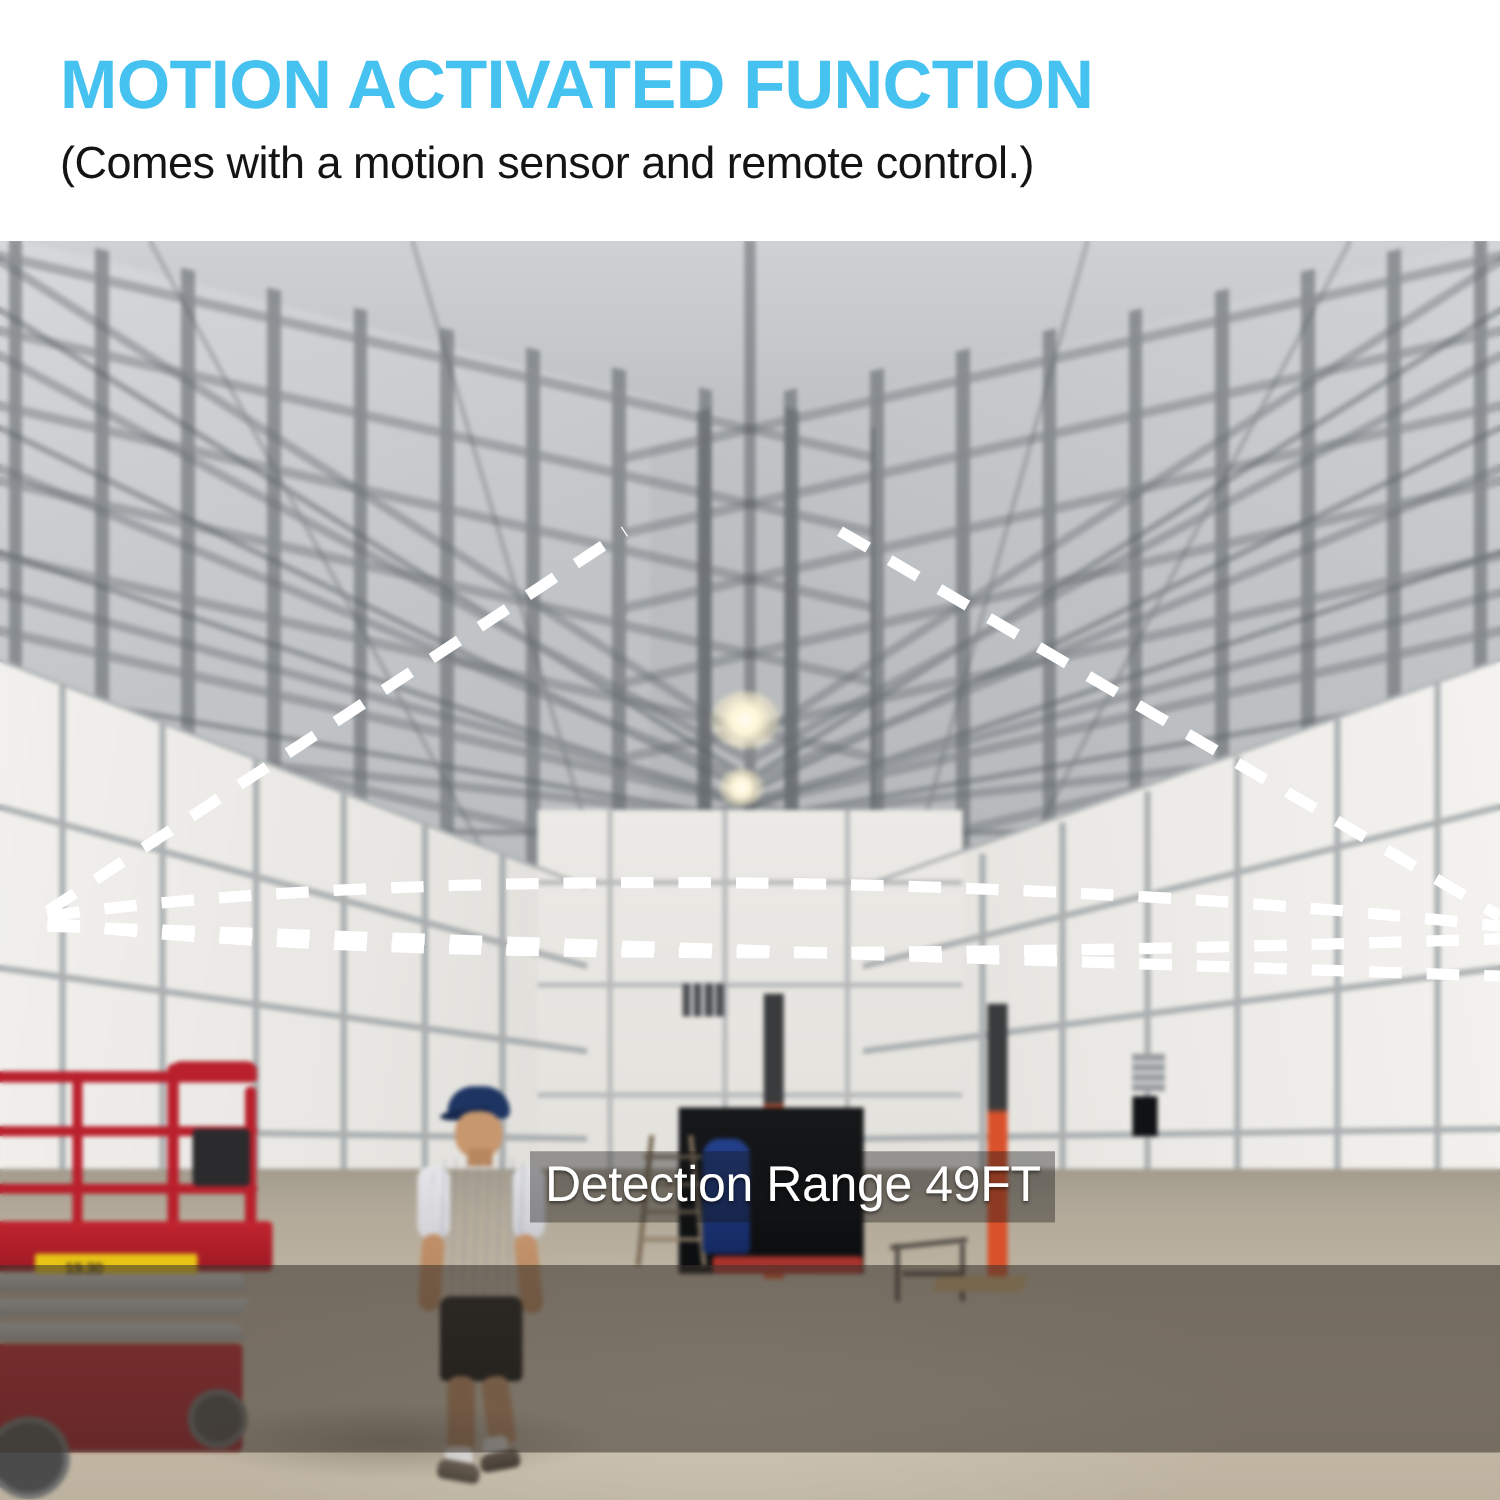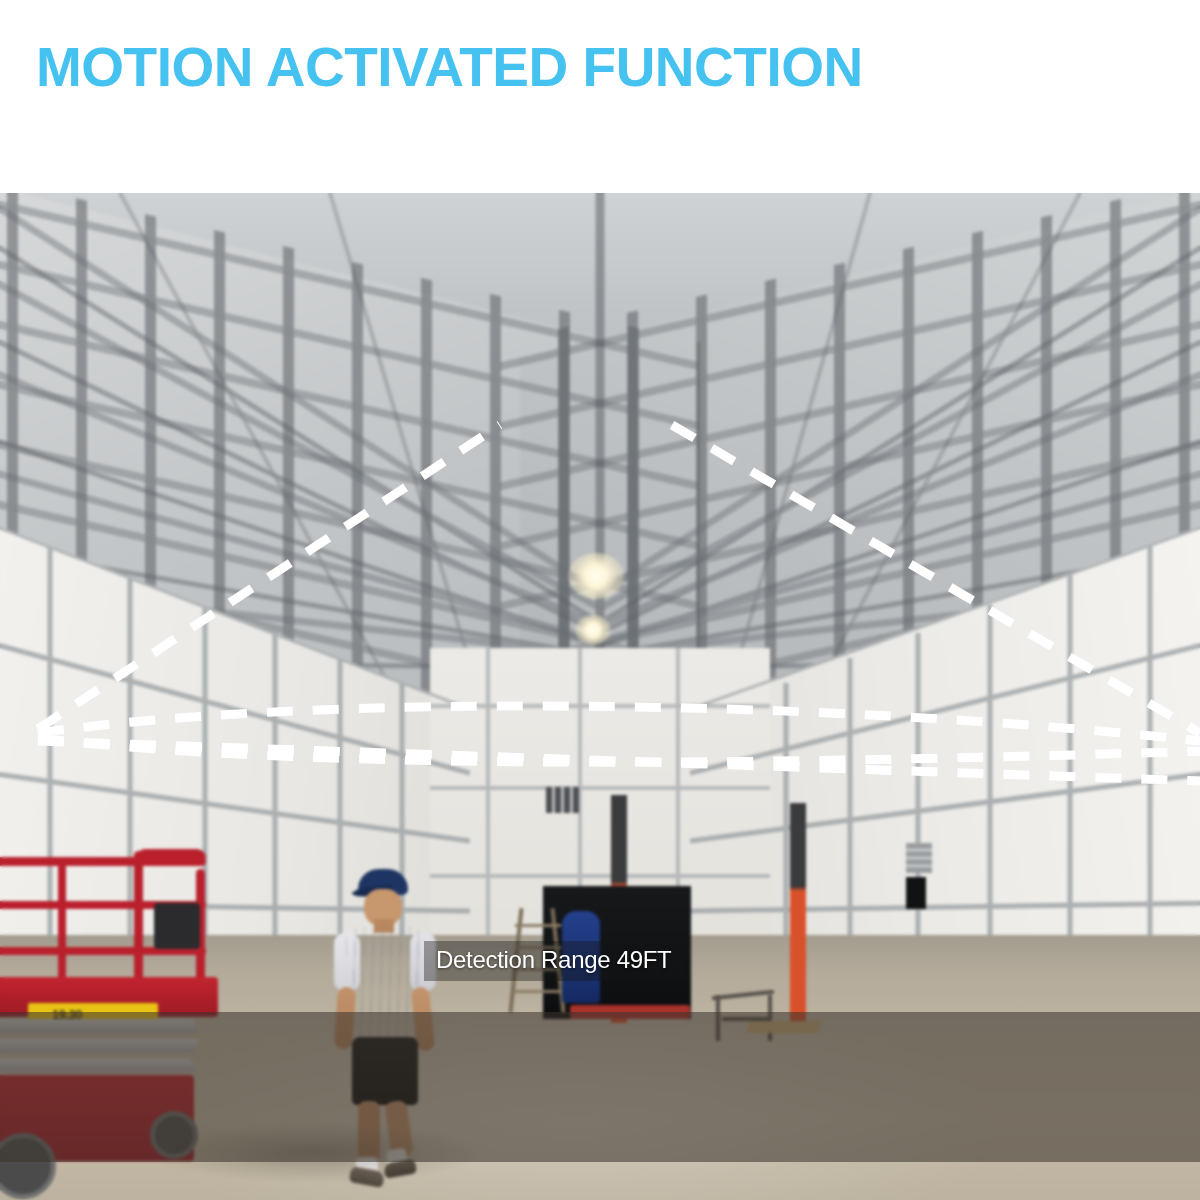--- a/index.html
+++ b/index.html
@@ -3,21 +3,21 @@
 <meta charset="utf-8">
 <style>
   * { margin:0; padding:0; box-sizing:border-box; }
   html,body { width:1200px; height:1200px; background:#ffffff;
     font-family:"Liberation Sans", sans-serif; overflow:hidden; }
 
   #page { position:relative; width:1200px; height:1200px; background:#fff; }
 
   
   #header { position:absolute; left:0; top:0; width:1200px; height:244px;
-            background:#ffffff; padding:40px 0 0 36px; }
+            background:#ffffff; padding:40px 0 0 48px; }
   #title { font-size:55px; font-weight:bold; letter-spacing:-0.5px;
            line-height:1.0; color:#45C2F0; white-space:nowrap; }
   #subtitle { margin-top:14px; font-size:36px; color:#141414;
               letter-spacing:-0.4px; white-space:nowrap; }
 
   
   #photo { position:absolute; left:0; top:193px; width:1200px; height:1007px;
            overflow:hidden; background:#b6b3aa; }
 
   
@@ -143,39 +143,40 @@
   .shoe-r { position:absolute; left:54px; top:292px; width:32px; height:15px;
     background:linear-gradient(180deg,#5e5449,#423a33); border-radius:9px 6px 5px 5px; transform:rotate(-10deg); }
 
   
   .bgblur { position:absolute; inset:0; backdrop-filter:blur(1.6px); pointer-events:none; }
 
   
   #detection { position:absolute; left:0; top:0; width:1200px; height:1007px; }
 
   
-  #range-label { position:absolute; left:424px; top:748px;
+  #range-label { position:absolute; left:424px; top:728px;
     padding:5px 12px 7px 12px; background:rgba(20,20,22,.38);
-    color:#ffffff; font-size:24px; letter-spacing:-.3px; white-space:nowrap;
+    color:#ffffff; font-size:40px; letter-spacing:-.3px; white-space:nowrap;
     text-shadow:0 1px 3px rgba(0,0,0,.55); }
 
   
   #caption { position:absolute; left:0; top:819px; width:1200px; height:150px;
     background:rgba(58,52,44,.56); display:flex; flex-direction:column;
     align-items:center; justify-content:center; }
   .cap-line { color:#ffffff; font-size:41px; font-weight:bold; letter-spacing:-0.8px;
     line-height:1.22; text-shadow:2px 2px 2px rgba(30,25,18,.75); white-space:nowrap; }
 </style>
 </head>
 <body>
 
 <div id="page">
 
   <div id="header">
     <div id="title">MOTION ACTIVATED FUNCTION</div>
+    <div id="subtitle">(Comes with a motion sensor and remote control.)</div>
   </div>
 
   <div id="photo">
 
     <div class="sky"></div>
     <div class="roof-left"></div>
     <div class="roof-right"></div>
     <div class="beams-l"></div>
     <div class="beams-r"></div>
 

